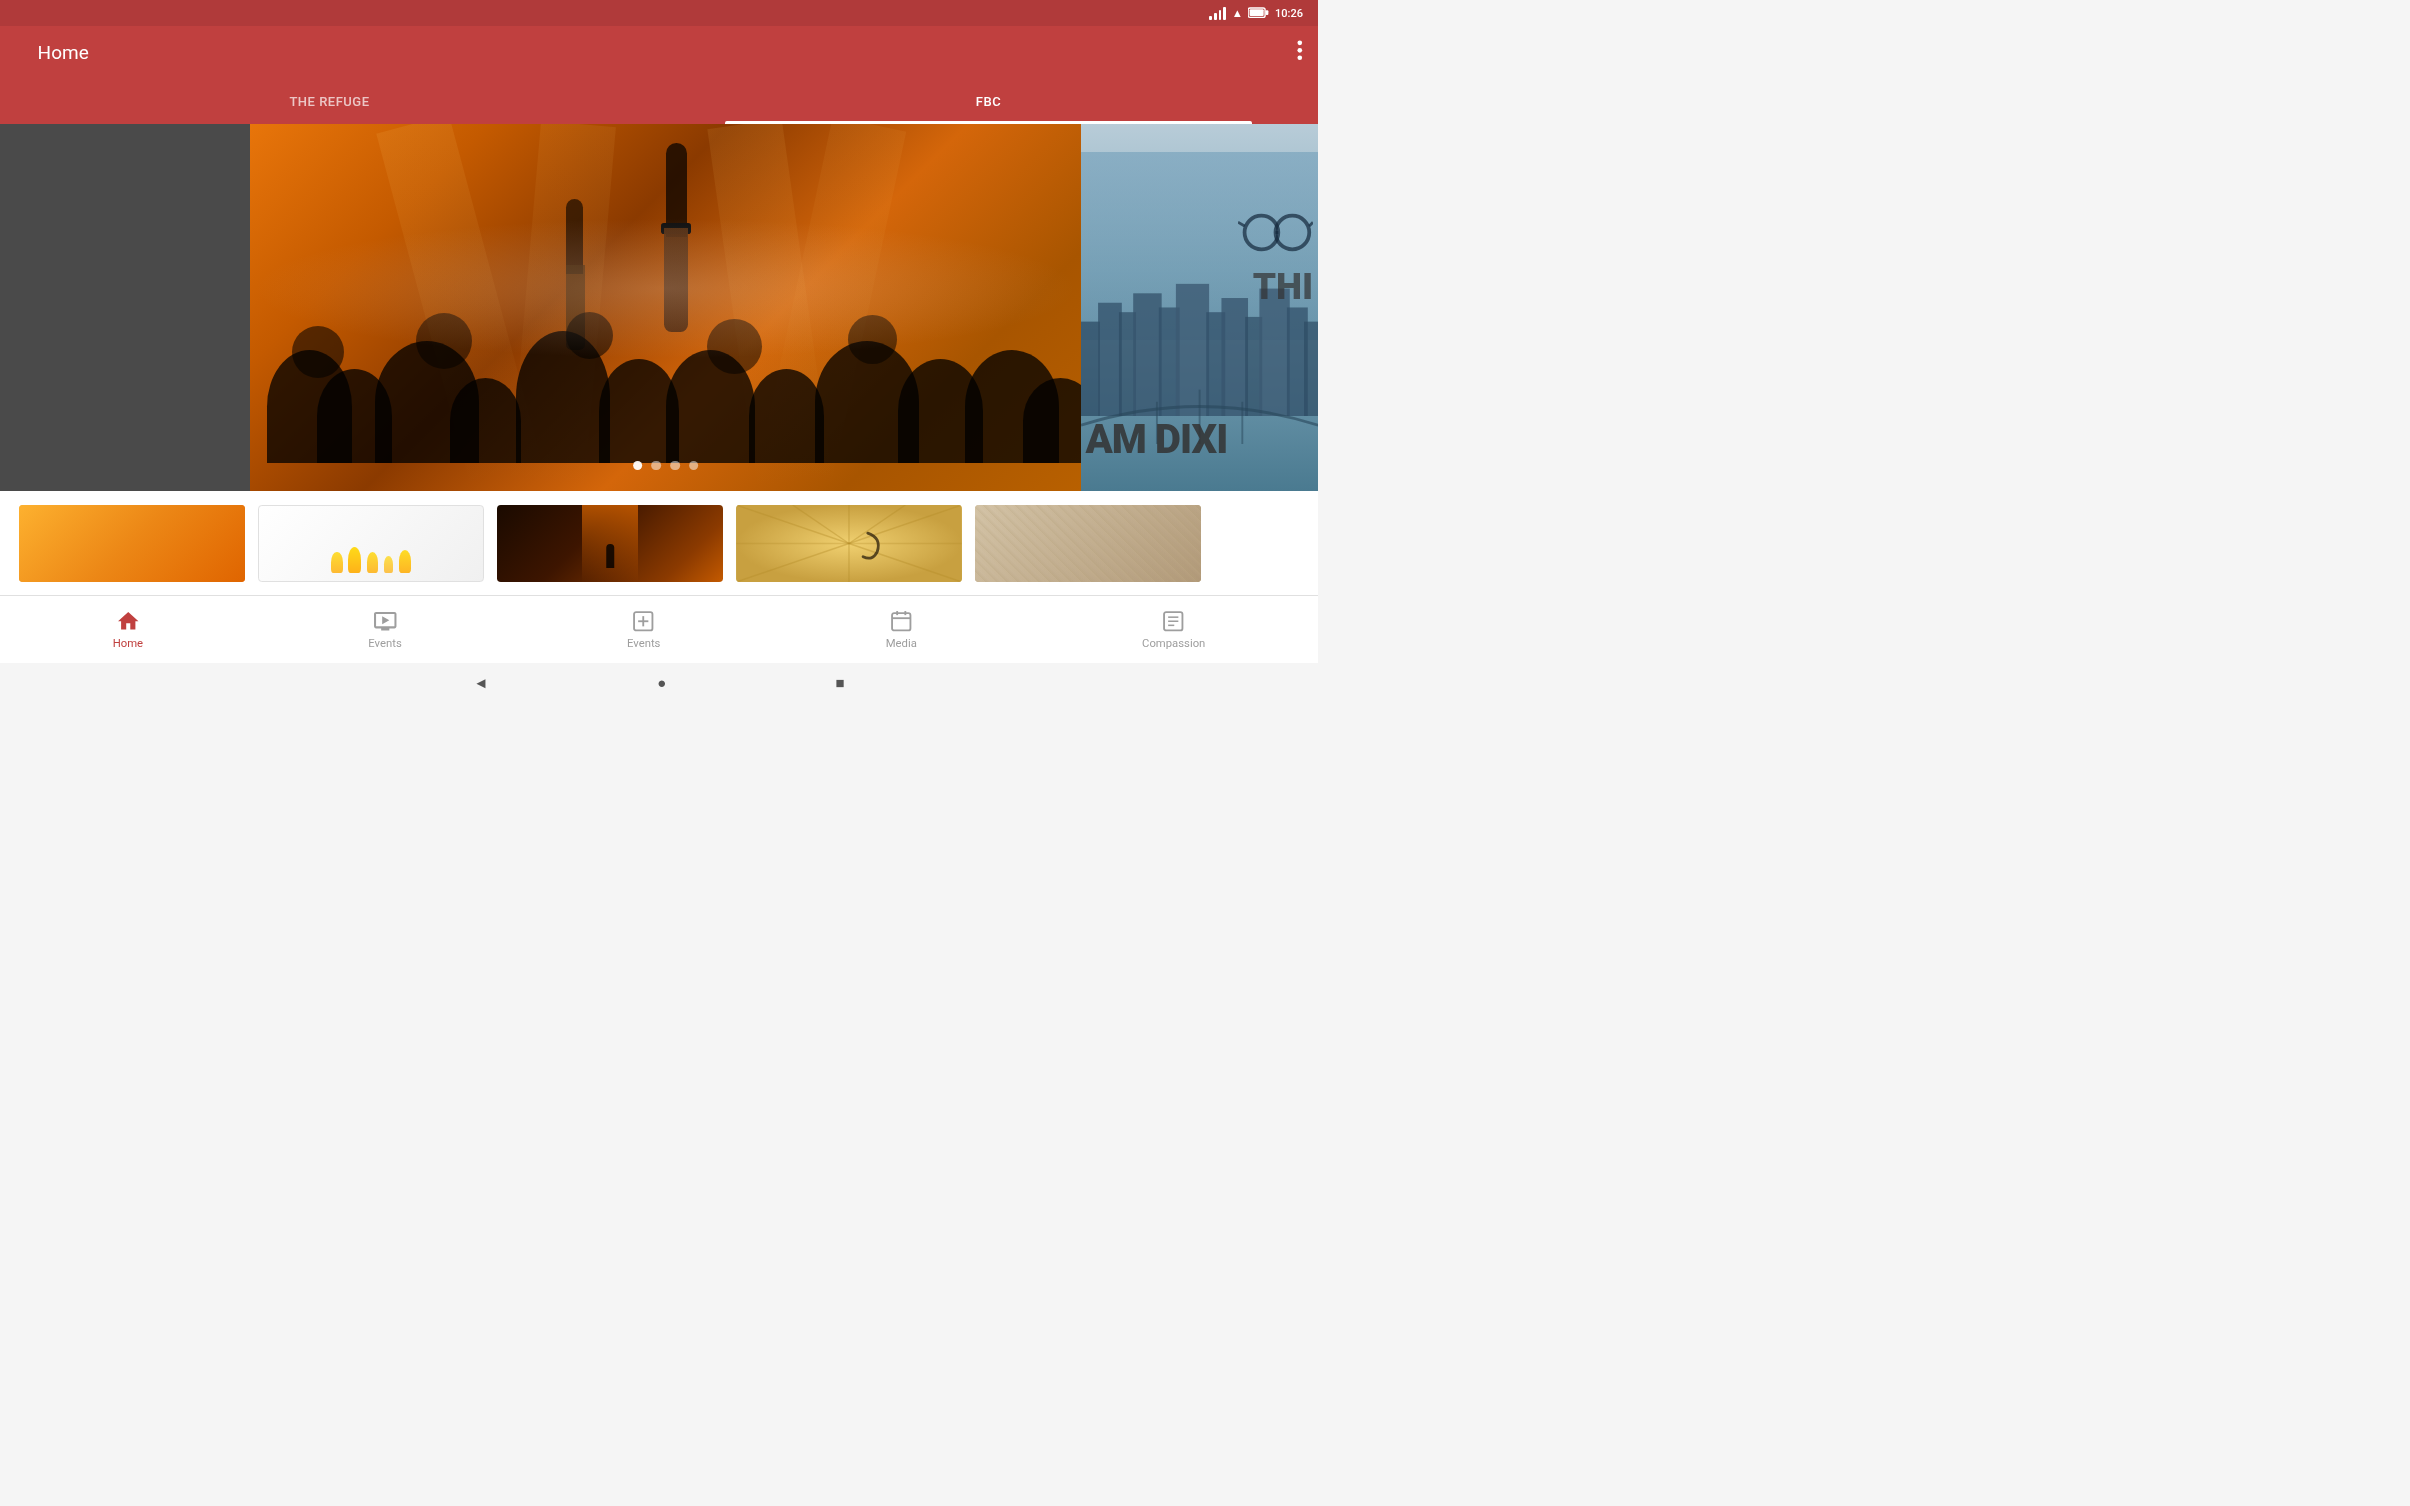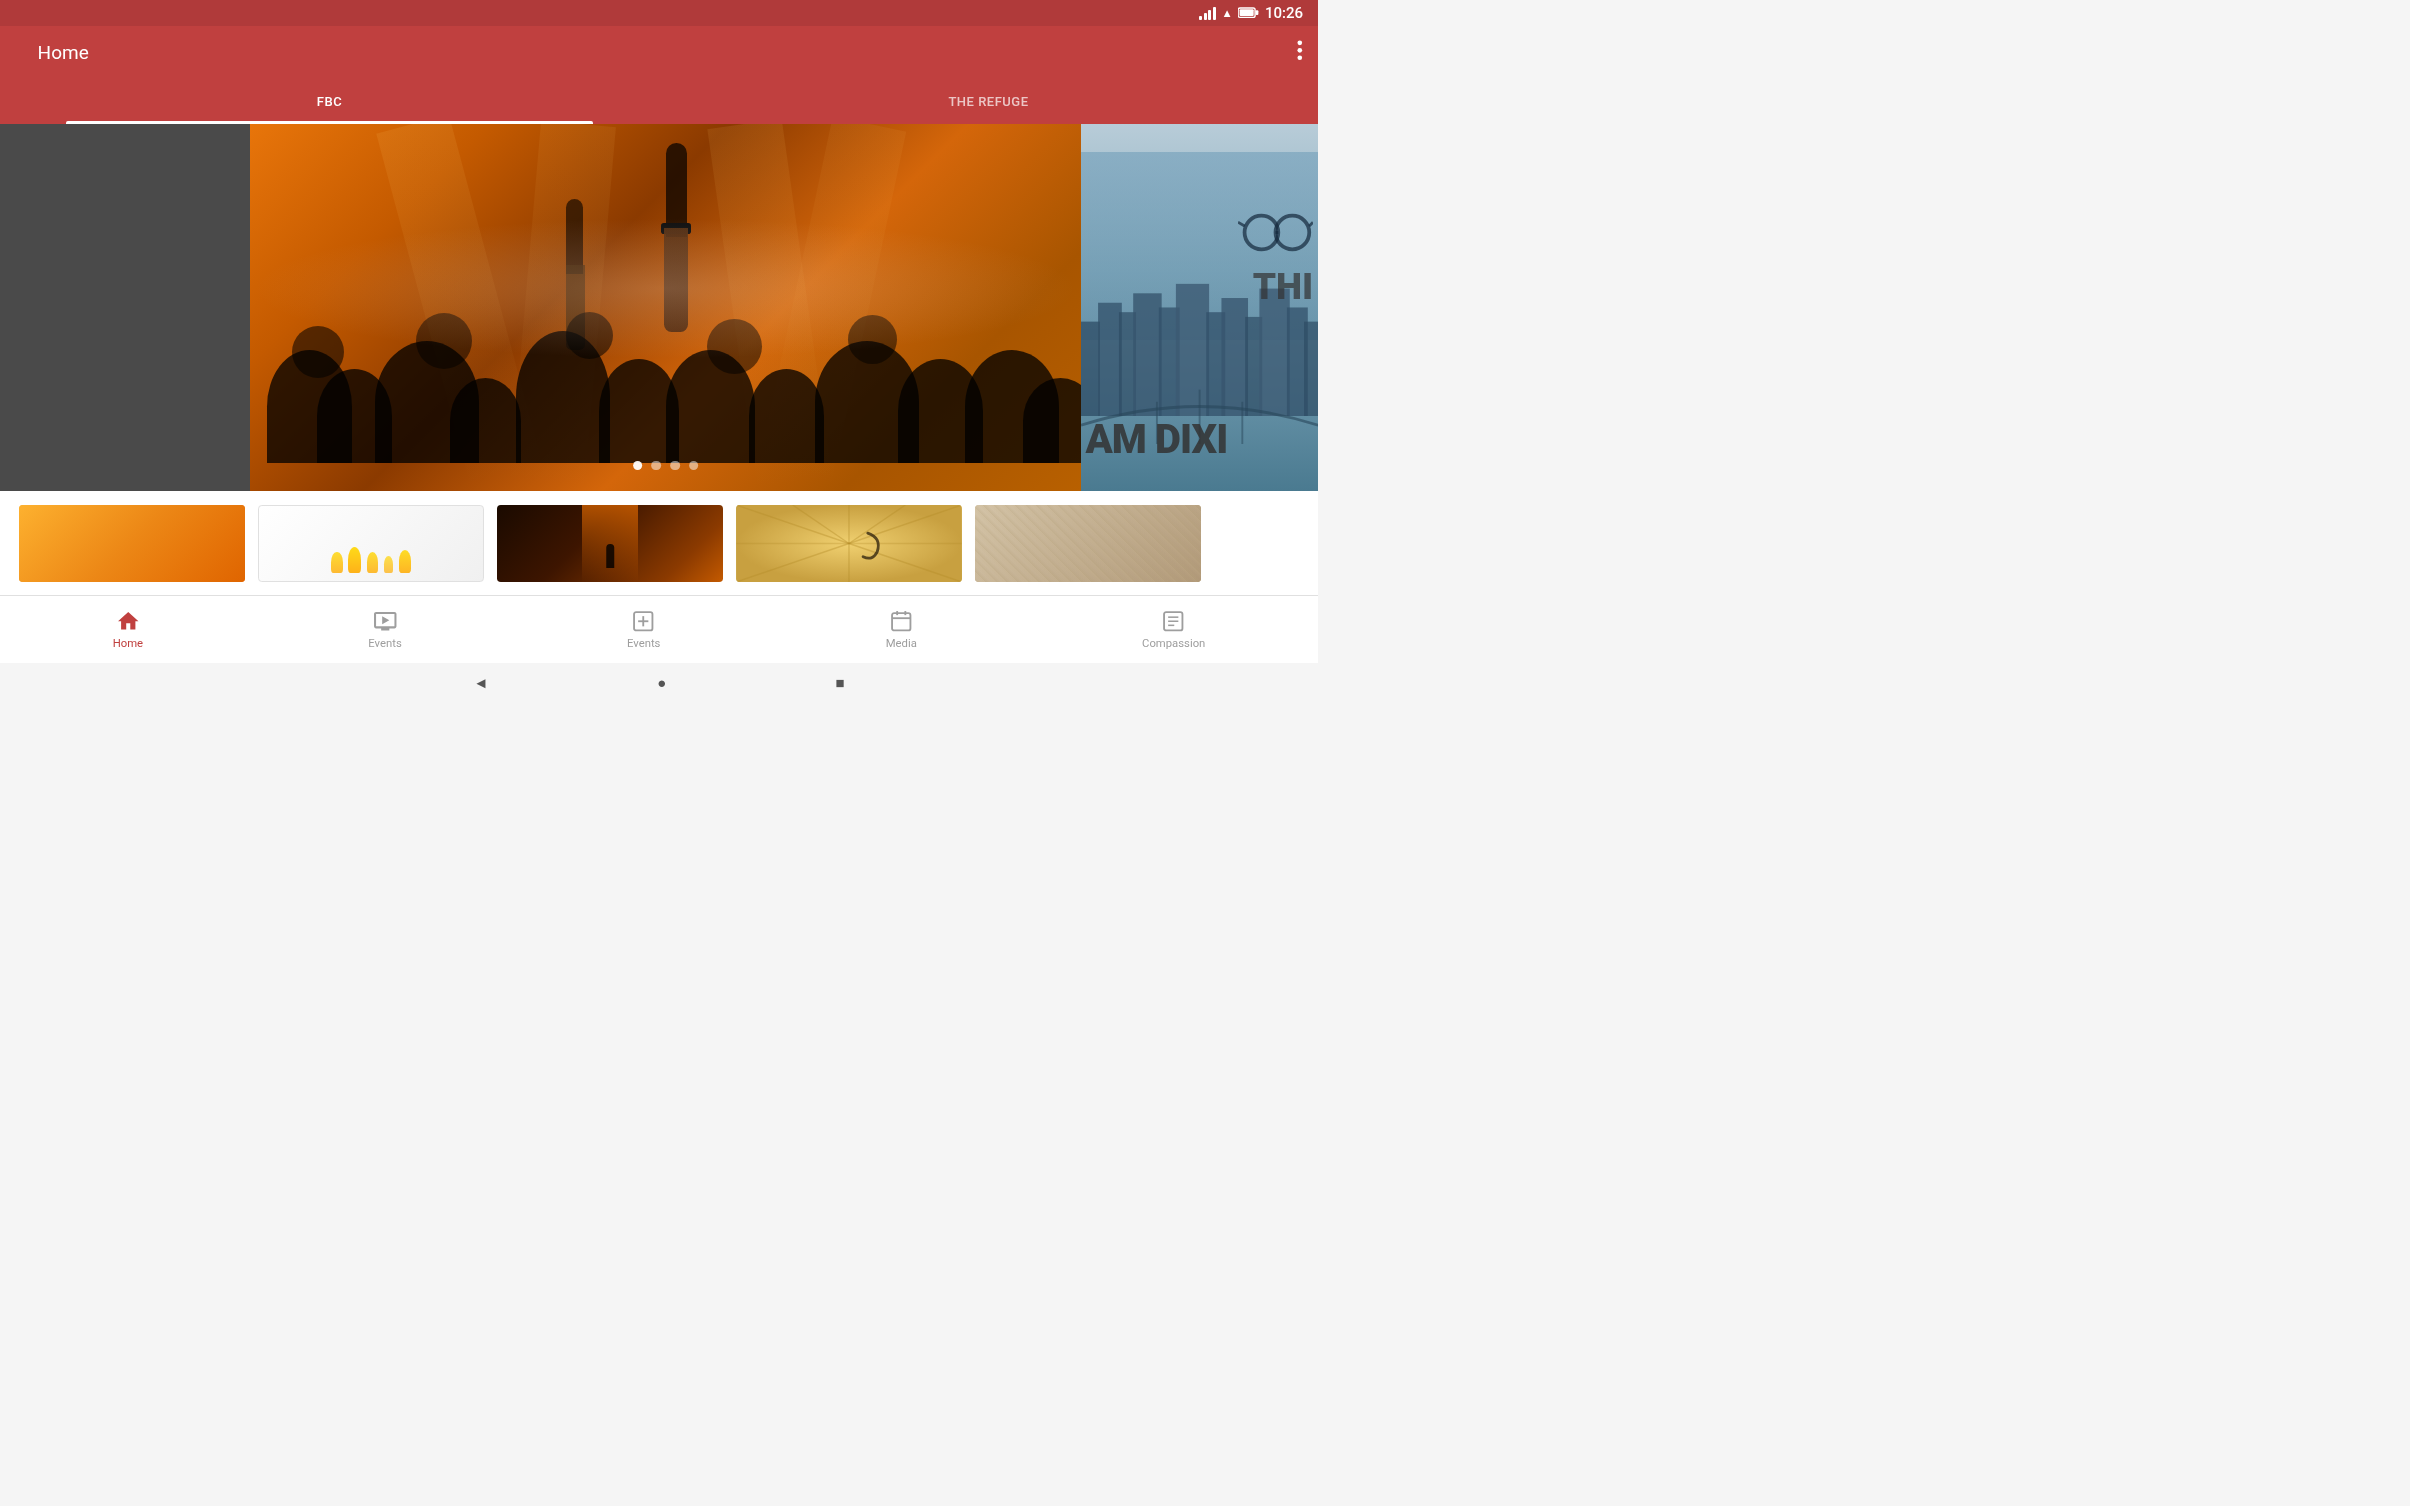--- a/index.html
+++ b/index.html
@@ -25,21 +25,21 @@
       gap: 5.6px;
     }
 
     .status-icon {
       color: white;
       font-size: 11.3px;
     }
 
     #time-display {
       color: white;
-      font-size: 15px;
+      font-size: 11px;
       font-weight: 500;
     }
 
     
     #app-bar {
       width: 100%;
       height: 53px;
       background: #c0403f;
       display: flex;
       align-items: center;
@@ -416,25 +416,25 @@
   <div id="more-options-icon">
     <svg width="5.6" height="22.6" viewBox="0 0 6 24">
       <circle cx="3" cy="4" r="2.5" fill="white"></circle>
       <circle cx="3" cy="12" r="2.5" fill="white"></circle>
       <circle cx="3" cy="20" r="2.5" fill="white"></circle>
     </svg>
   </div>
 </div>
 
 <div id="tab-bar">
+  <div class="tab-item">
+    <span>The Refuge</span>
+  </div>
   <div class="tab-item active">
     <span>FBC</span>
-  </div>
-  <div class="tab-item">
-    <span>The Refuge</span>
   </div>
 </div>
 
 <div id="hero-carousel">
 
   <div id="carousel-left-panel"></div>
 
   <div id="carousel-main">
 
     <div class="light-beam" style="left:15%; transform:rotate(-15deg); opacity:0.8;"></div>

